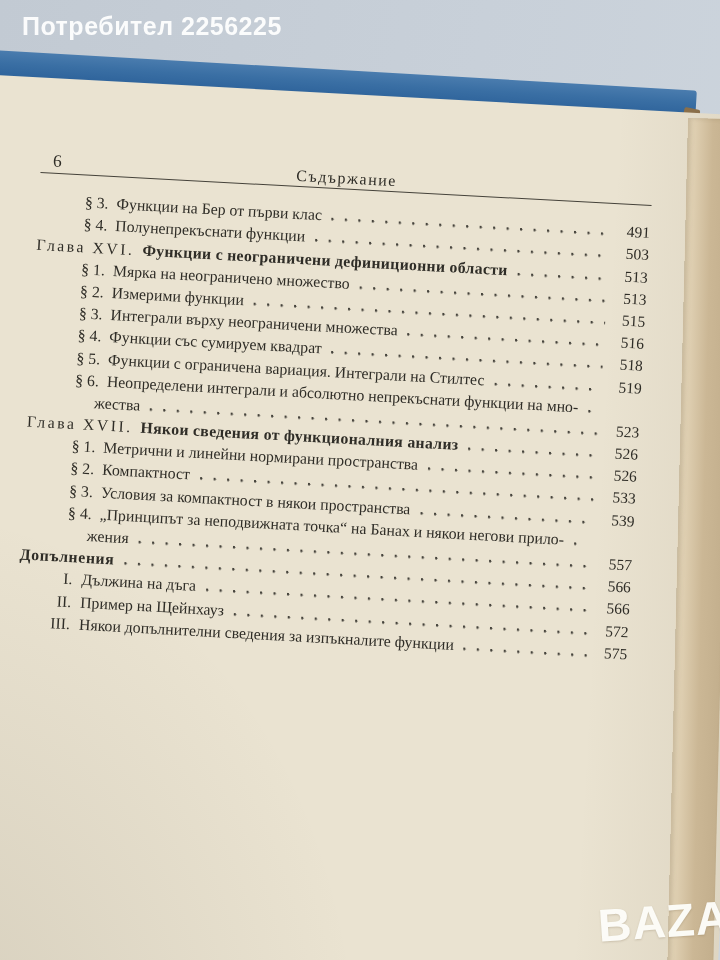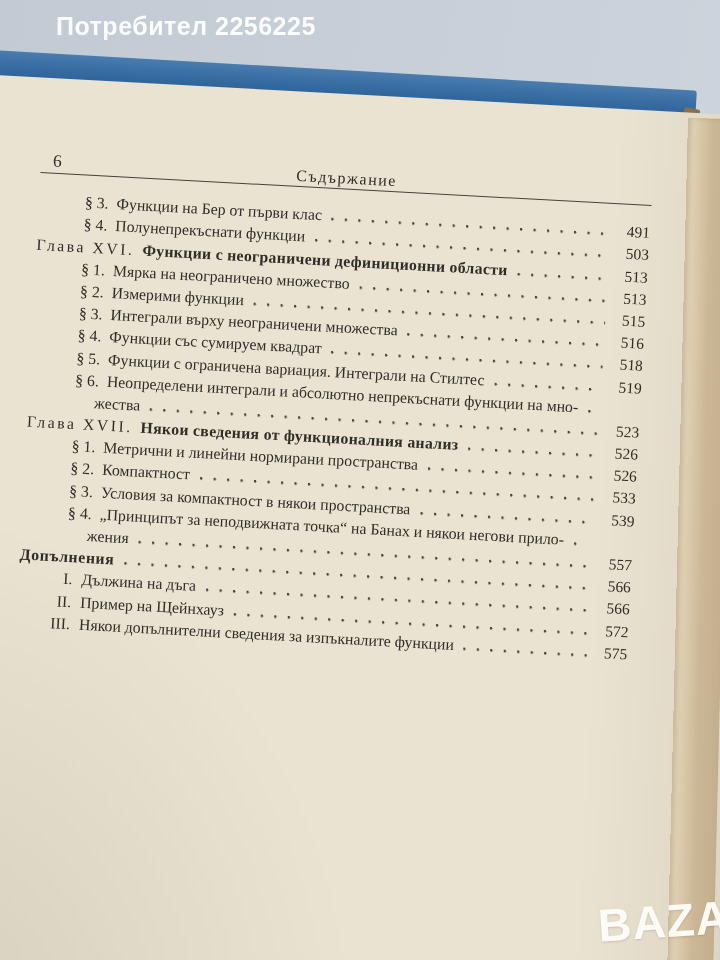--- a/index.html
+++ b/index.html
@@ -7,21 +7,20 @@
     width:720px;height:960px;overflow:hidden;position:relative;
     background:linear-gradient(100deg,#c2cad3 0%,#c8d0d9 55%,#cdd5dd 100%);
     font-family:"Liberation Serif","DejaVu Serif",serif;
   }
   
   .user-watermark{
     position:absolute;left:22px;top:12px;z-index:40;
     font-family:"Liberation Sans","DejaVu Sans",sans-serif;
     font-weight:bold;font-size:25px;letter-spacing:.5px;
     color:rgba(255,255,255,.93);
-    margin-left:34px;
   }
   .bazar-watermark{
     position:absolute;left:598px;top:893px;z-index:40;
     font-family:"Liberation Sans","DejaVu Sans",sans-serif;
     font-weight:900;font-size:46px;letter-spacing:1px;
     color:rgba(253,253,249,.97);
     transform:rotate(-4deg);
     text-shadow:0 1px 2px rgba(120,100,70,.25);
     white-space:nowrap;
   }

